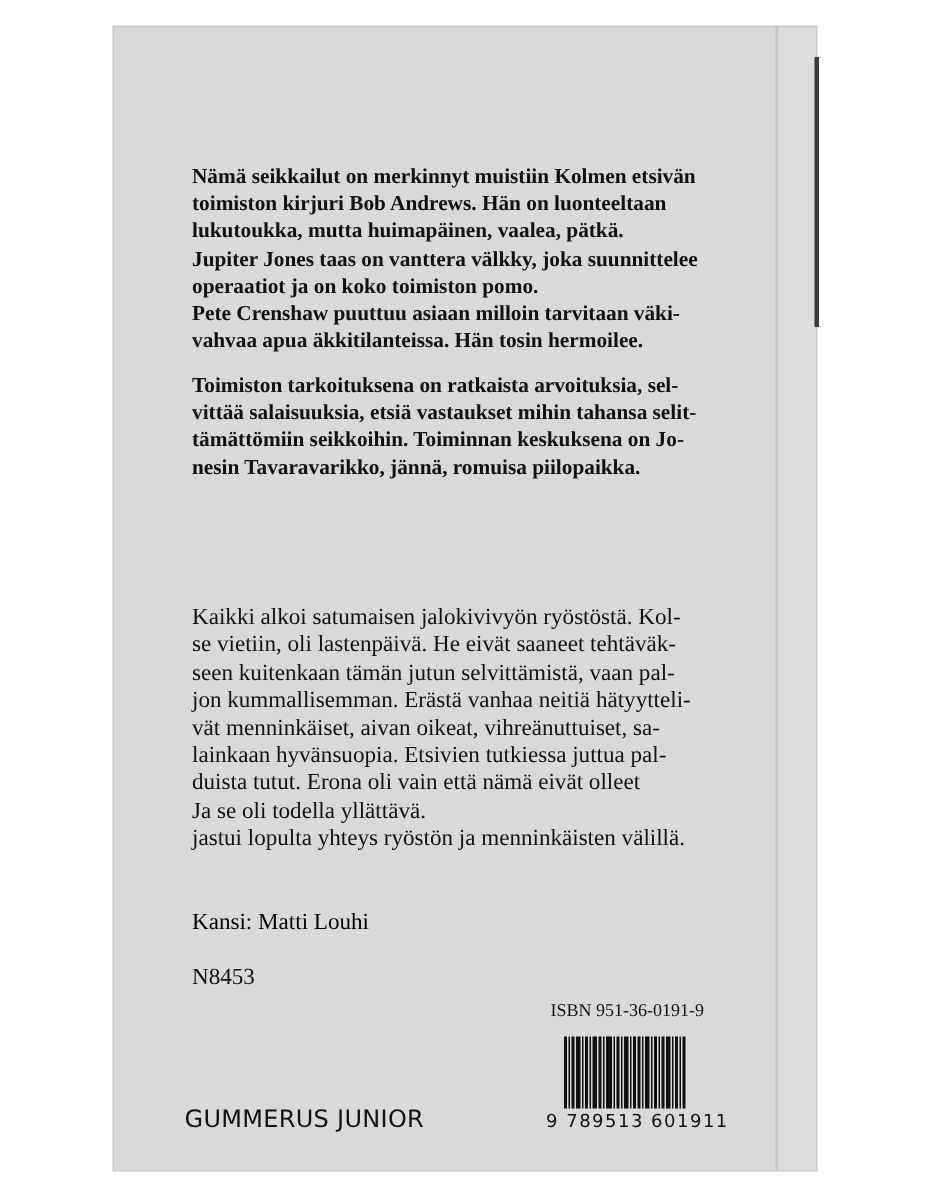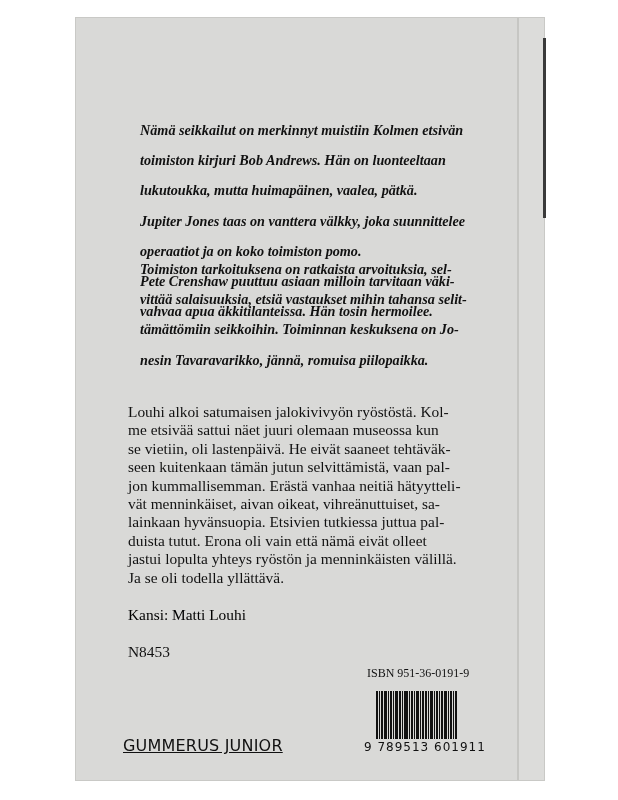--- a/index.html
+++ b/index.html
@@ -19,29 +19,29 @@
   }
   .edge-dark {
     position:absolute; left:543px; top:38px; width:3px; height:180px;
     background:#3a3a3a;
   }
   .text-block {
     position:absolute; left:128px; width:370px;
     font-family:"Liberation Serif", "DejaVu Serif", serif;
     color:#111;
   }
-  .bold p { font-weight:bold; font-size:14.2px; line-height:18.2px; margin:12px;font-style:italic; }
+  .bold p { font-weight:bold; font-size:14.2px; line-height:18.2px; margin:0; }
   .p1 { top:109px; }
   .p2 { top:248px; }
   .regular p { font-weight:normal; font-size:15.4px; line-height:18.4px; margin:0; }
   .p3 { top:403px; }
   .credit { position:absolute; left:128px; top:606px; font-family:"Liberation Serif", serif; font-size:15.4px; color:#000000; }
   .code { position:absolute; left:128px; top:643px; font-family:"Liberation Serif", serif; font-size:15.4px; color:#111;text-align:right; }
   .isbn { position:absolute; left:367px; top:666px; font-family:Liberation Serif, serif; font-size:12px; color:#111; letter-spacing:0px; }
-  .publisher { position:absolute; left:123px; top:736px; font-family:"DejaVu Sans", "Liberation Sans", sans-serif; font-size:16px; color:#111; letter-spacing:0.2px;text-decoration:underline; }
+  .publisher { position:absolute; left:123px; top:736px; font-family:"DejaVu Sans", "Liberation Sans", sans-serif; font-size:16px; color:#111; letter-spacing:0.2px; }
   .barcode { position:absolute; left:376px; top:691px; width:100px; height:48px; display:flex; align-items:stretch; }
   .barcode span { display:block; background:#111; margin-right:1px; }
   .barcode-num { position:absolute; left:364px; top:740px; font-family:"DejaVu Sans", sans-serif; font-size:12px; color:#111; letter-spacing:1px; }
 </style>
 </head>
 <body>
 
 <div class="cover"></div>
 <div class="spine-fold"></div>
 <div class="spine-strip"></div>
@@ -58,30 +58,29 @@
 </div>
 
 <div class="text-block bold p2">
   <p>Toimiston tarkoituksena on ratkaista arvoituksia, sel-</p>
   <p>vittää salaisuuksia, etsiä vastaukset mihin tahansa selit-</p>
   <p>tämättömiin seikkoihin. Toiminnan keskuksena on Jo-</p>
   <p>nesin Tavaravarikko, jännä, romuisa piilopaikka.</p>
 </div>
 
 <div class="text-block regular p3">
-  <p>Louhi alkoi satumaisen jalokivivyön ryöstöstä. Kol-</p>
-  <p>me etsivää sattui näet juuri olemaan museossa kun</p>
+  <p>Kaikki alkoi satumaisen jalokivivyön ryöstöstä. Kol-</p>
   <p>se vietiin, oli lastenpäivä. He eivät saaneet tehtäväk-</p>
   <p>seen kuitenkaan tämän jutun selvittämistä, vaan pal-</p>
   <p>jon kummallisemman. Erästä vanhaa neitiä hätyytteli-</p>
   <p>vät menninkäiset, aivan oikeat, vihreänuttuiset, sa-</p>
   <p>lainkaan hyvänsuopia. Etsivien tutkiessa juttua pal-</p>
   <p>duista tutut. Erona oli vain että nämä eivät olleet</p>
+  <p>Ja se oli todella yllättävä.</p>
   <p>jastui lopulta yhteys ryöstön ja menninkäisten välillä.</p>
-  <p>Ja se oli todella yllättävä.</p>
 </div>
 
 <div class="credit">Kansi: Matti Louhi</div>
 <div class="code">N8453</div>
 <div class="isbn">ISBN 951-36-0191-9</div>
 
 <div class="barcode">
   <span style="width:2px"></span>
     <span style="width:1px"></span>
     <span style="width:2px"></span>

